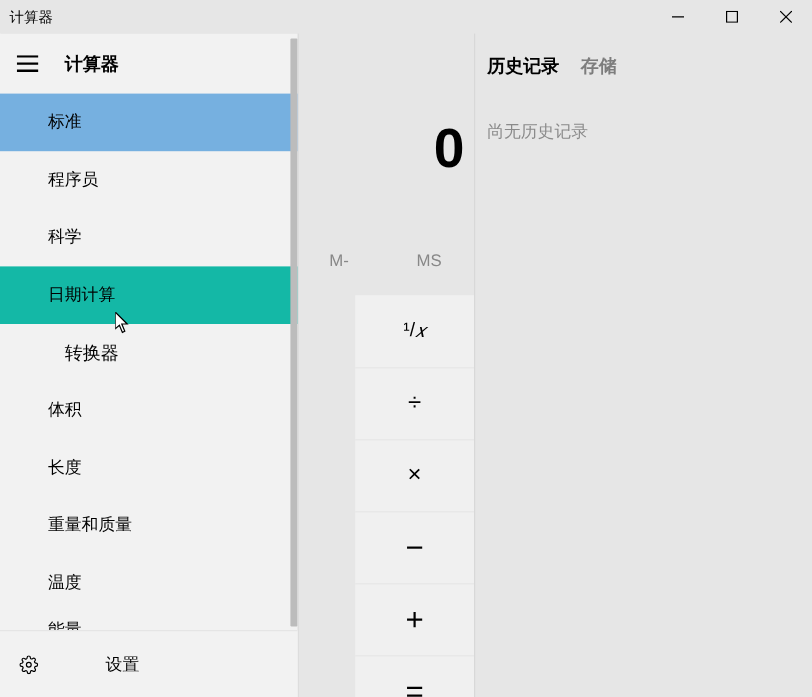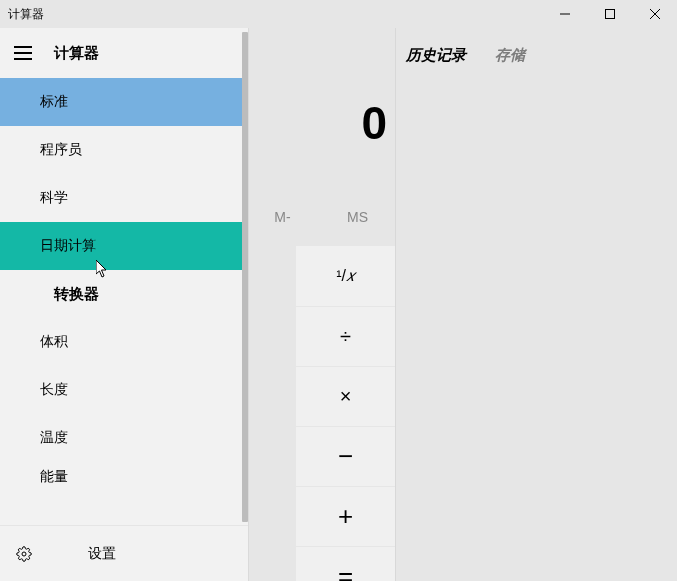--- a/index.html
+++ b/index.html
@@ -141,21 +141,21 @@
     font-size: 14px;
   }
   .navpane .item.selected { background: #76b0e0; }
   .navpane .item.hover { background: #14b8a6; }
   .navpane .section-title-row {
     height: 48px;
     display:flex;
     align-items:center;
     padding-left:54px;
   }
-  .navpane .section-title-row span { font-size:15px; font-weight:bold; }
+  .navpane .section-title-row span { font-size:15px; font-weight:normal; }
   .navpane .item.partial { height:24px; align-items:center; padding-top:6px; overflow:hidden; }
   .navpane .footer {
     height: 56px;
     display: flex;
     align-items: center;
     padding-left: 14px;
     border-top: 1px solid #e5e5e5;
     background:#f2f2f2;
     gap:36px;
   }
@@ -167,22 +167,21 @@
     top: 28px;
     left: 395px;
     width: 282px;
     height: 553px;
     background: #e6e6e6;
     border-left: 1px solid #d8d8d8;
   }
   .hist-tabs {
     display: flex;
     padding: 18px 10px 0 10px;
-    gap: 29px;
-    font-style: italic;
+    gap: 18px;
   }
   .hist-tabs .tab {
     font-size: 15px;
     font-weight: bold;
     color: #7d7d7d;
   }
   .hist-tabs .tab.active { color: #000; }
   .hist-empty {
     padding: 36px 10px 0 10px;
     font-size: 14px;
@@ -266,20 +265,23 @@
     <div class="section-title-row">
         <span>转换器</span>
       </div>
     <div class="item">
         <span>体积</span>
       </div>
     <div class="item">
         <span>长度</span>
       </div>
     <div class="item">
+        <span>重量和质量</span>
+      </div>
+    <div class="item">
         <span>温度</span>
       </div>
     <div class="item partial">
         <span>能量</span>
       </div>
     <div class="scrolltrack"></div>
   </div>
   <div class="footer">
     <div class="gear">
       <svg width="16" height="16" viewBox="0 0 24 24" fill="none" stroke="#000" stroke-width="1.5">
@@ -289,19 +291,20 @@
     </div>
     <div class="label">设置</div>
   </div>
 </div>
 
 <div class="hist-pane">
   <div class="hist-tabs">
     <div class="tab active">历史记录</div>
     <div class="tab">存储</div>
   </div>
+  <div class="hist-empty">尚无历史记录</div>
 </div>
 
 <div class="cursor">
   <svg width="14" height="20" viewBox="0 0 14 20">
       <path d="M0 0 L0 14 L3.5 11 L6 17 L8 16 L5.5 10 L10 10 Z" fill="#fff" stroke="#000" stroke-width="1"></path>
     </svg>
 </div>
 
 </body></html>

